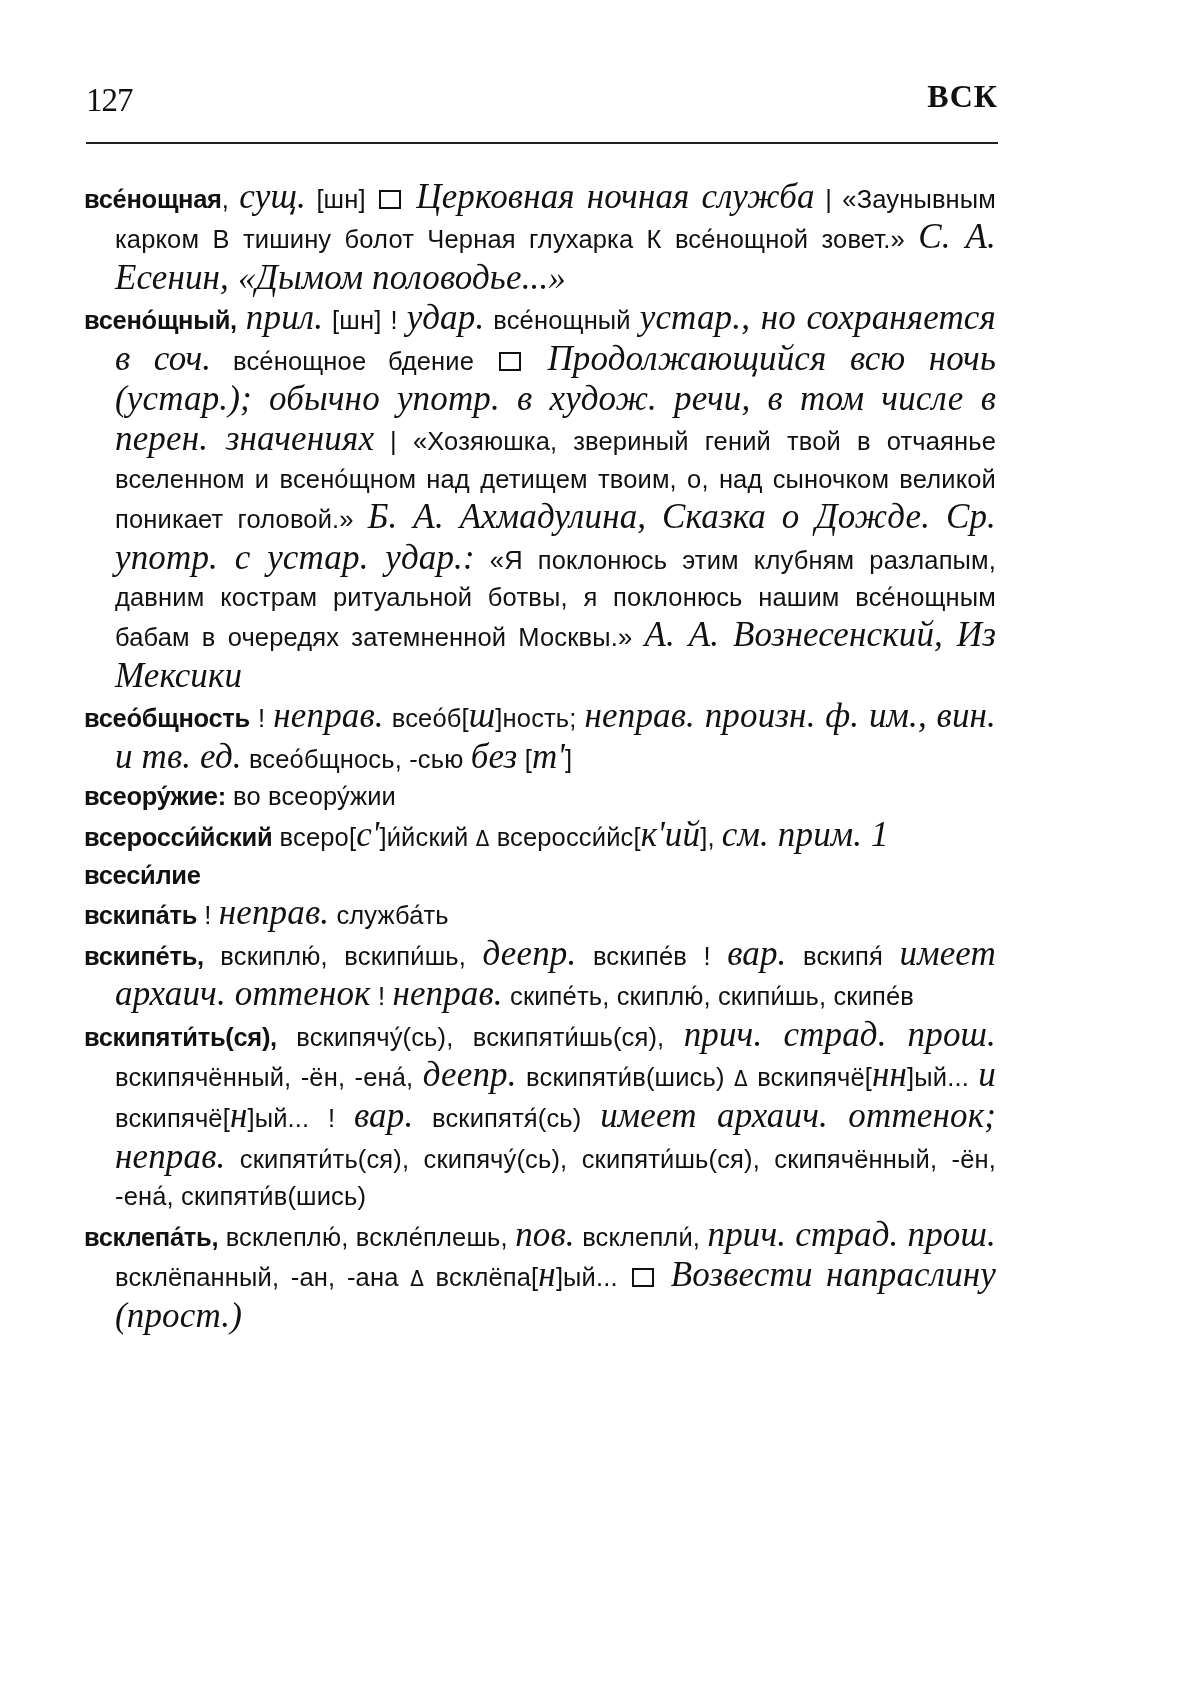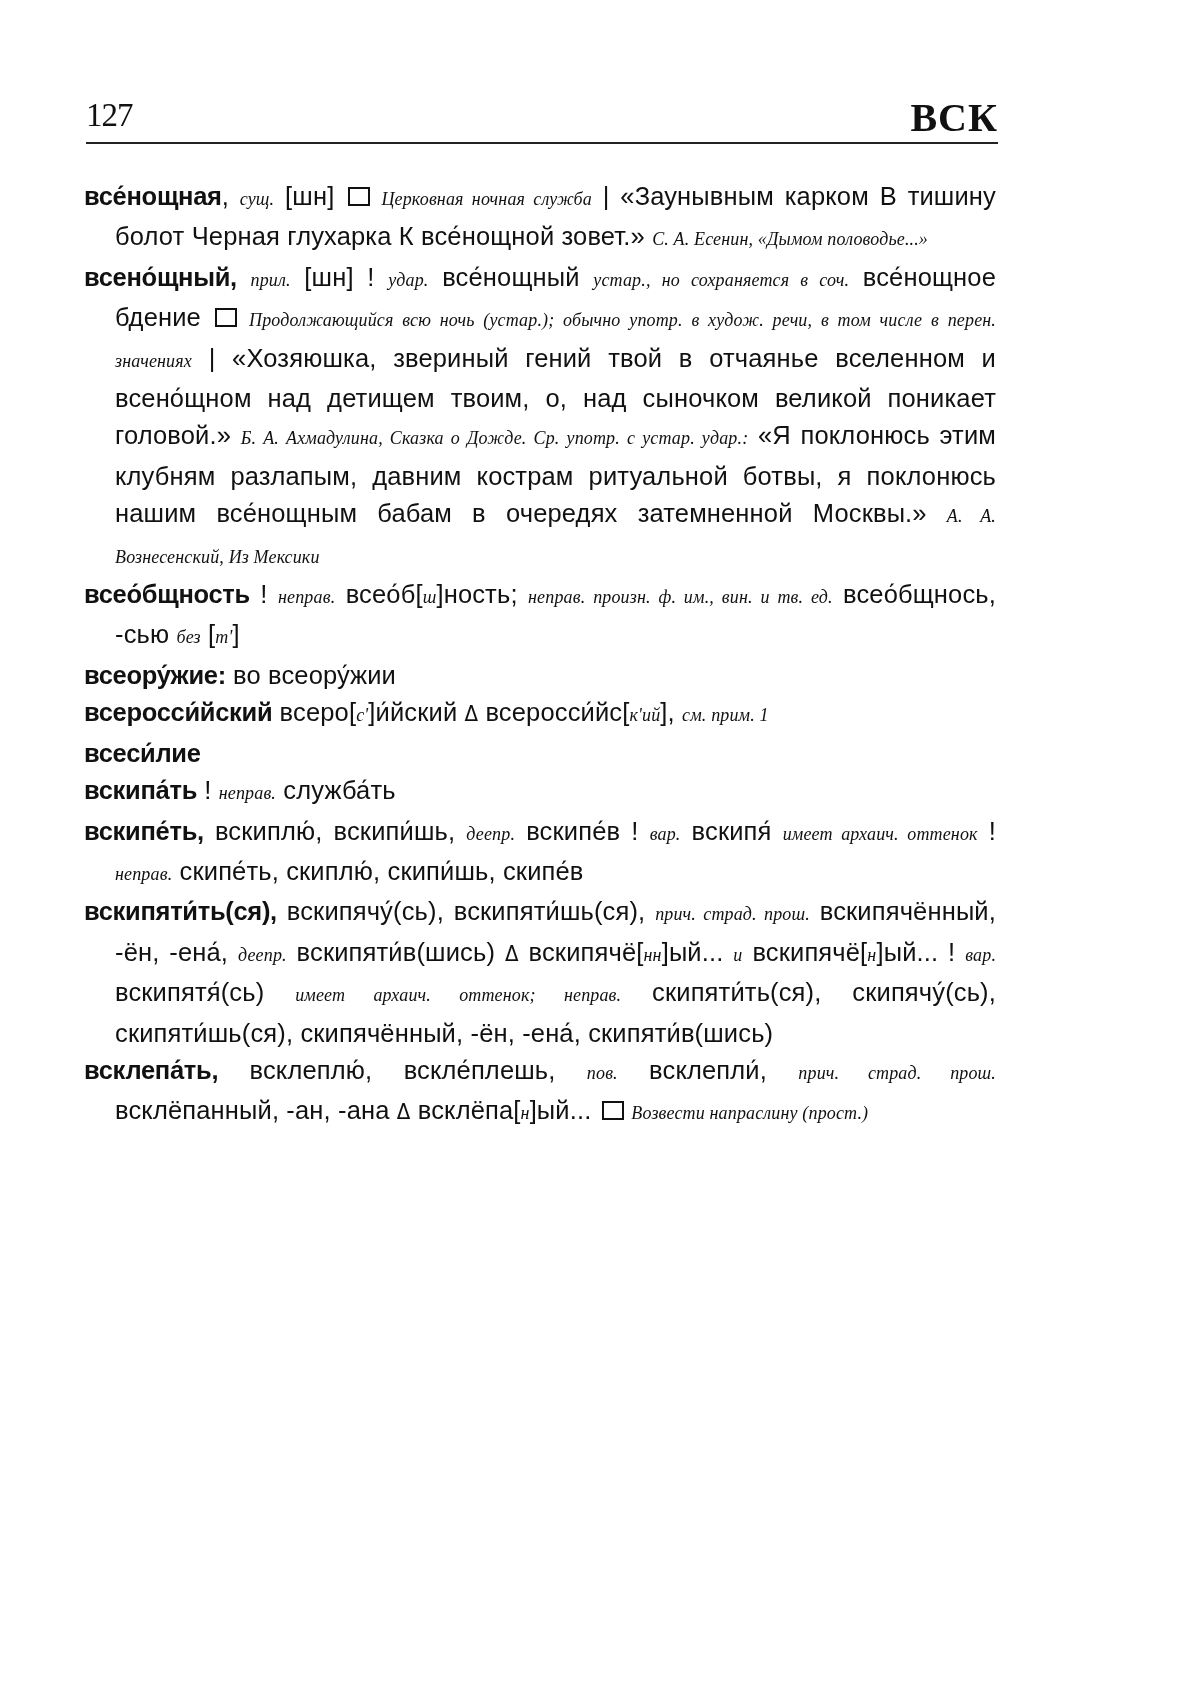--- a/index.html
+++ b/index.html
@@ -22,27 +22,26 @@
       width: 912px;
       height: 66px;
     }
     .page-number {
       position: absolute;
       left: 0;
       top: 4px;
       font-size: 33px;
       font-family: "Liberation Serif", serif;
       letter-spacing: -1px;
-      margin-top: 15px;
     }
     .running-head {
       position: absolute;
       right: 0;
-      top: 16px;
-      font-size: 40px;
+      top: 0;
+      font-size: 32px;
       font-weight: bold;
       font-family: "Liberation Serif", serif;
       letter-spacing: 1px;
     }
     .header-rule {
       position: absolute;
       left: 0;
       right: 0;
       top: 64px;
       height: 0;
@@ -66,21 +65,21 @@
       text-align: justify;
     }
     .hw {
       font-weight: bold;
       font-family: "Liberation Sans", sans-serif;
       letter-spacing: -0.3px;
     }
     .it {
       font-style: italic;
       font-family: "Liberation Serif", serif;
-      font-size: 18px;
+      font-size: 35px;
     }
     .box-icon {
       display: inline-block;
       width: 18px;
       height: 15px;
       border: 2px solid #111;
       vertical-align: -1px;
       margin: 0 3px;
       text-indent: 0;
     }

